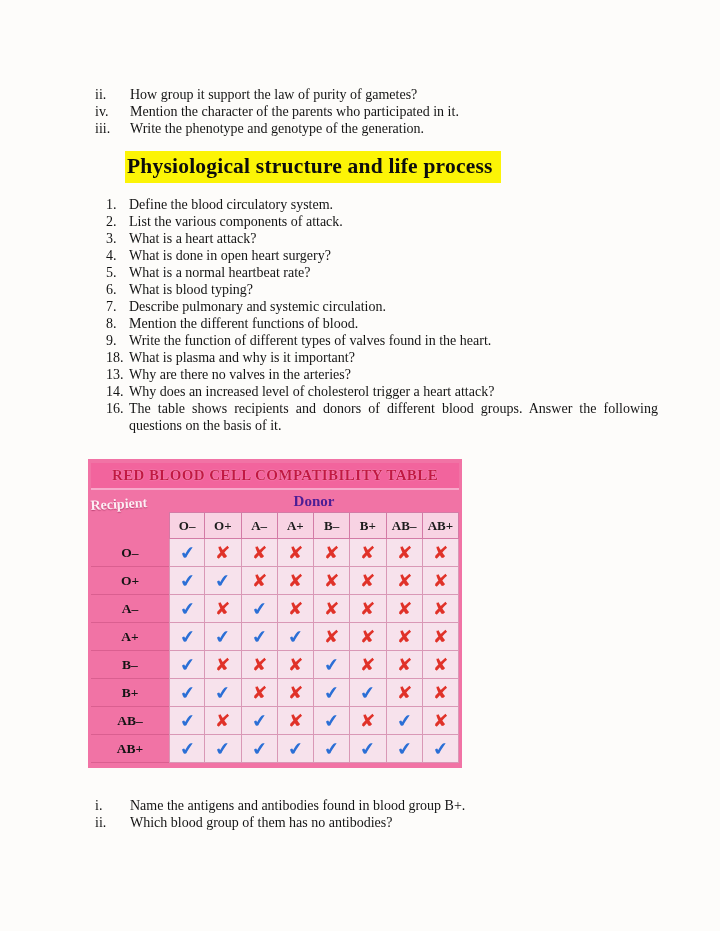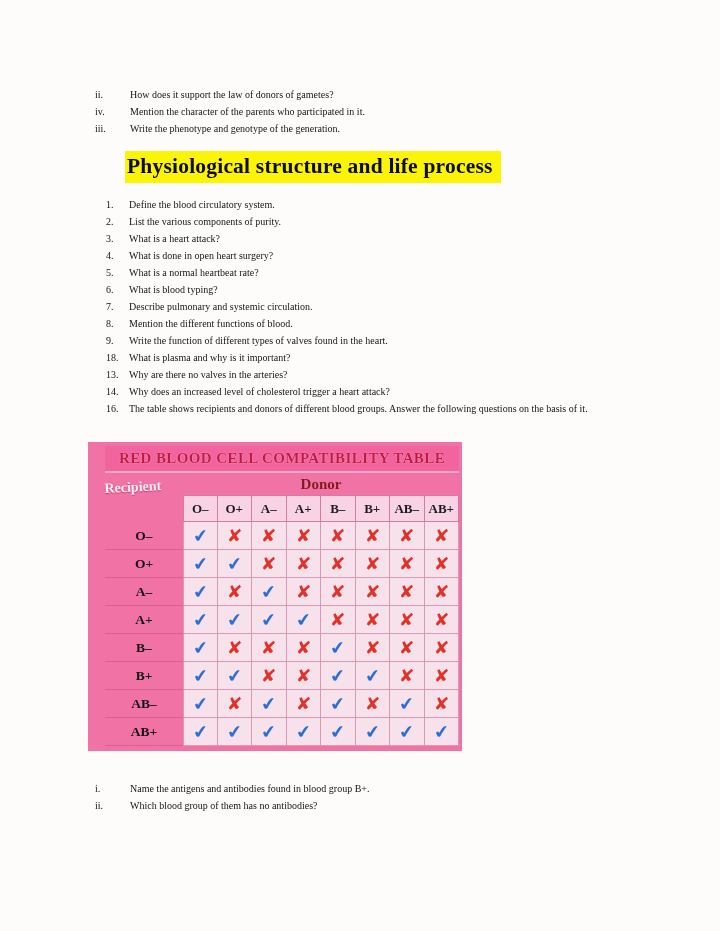--- a/index.html
+++ b/index.html
@@ -11,21 +11,21 @@
     font-family:"Liberation Serif", serif;
     color:#1a1a1a;
     overflow:hidden;
     box-sizing:border-box;
     padding:86px 70px 0 86px;
   }
   
   .rlist{margin-left:9px;}
   .rlist .q-row{display:flex;line-height:17px;}
   .rlist .q-num{width:35px;flex:0 0 35px;}
-  .q-row{display:flex;font-size:10px;line-height:17px;color:#141414;}
+  .q-row{display:flex;font-size:14px;line-height:17px;color:#141414;}
   .q-text{flex:1;}
   
   .heading-wrap{margin:14px 0 13px -1px;padding-left:40px;}
   .heading{
     display:inline-block;
     background:#fcf406;
     font-weight:bold;
     font-size:21.5px;
     letter-spacing:.2px;
     padding:3px 8px 4px 2px;
@@ -34,21 +34,21 @@
   
   #question-list{margin-left:20px;width:552px;}
   #question-list .q-num{width:23px;flex:0 0 23px;}
   #question-list .q-row.justify .q-text{text-align:justify;}
   
   .blood-table{
     margin:25px 0 8px 2px;
     width:374px;
     background:var(--tbl-bg,#f173a5);
     box-sizing:border-box;
-    padding:4px 3px 5px 17px;
+    padding:4px 3px 5px 3px;
     box-shadow:0 0 0 1px #d9higher invalid;
   }
   .bt-title{
     height:25px;line-height:25px;
     text-align:center;
     font-weight:bold;
     font-size:15px;
     letter-spacing:.4px;
     color:var(--title-col,#c21843);
     background:#f2649d;
@@ -63,21 +63,21 @@
     font-weight:bold;font-size:14px;
     color:#fdeef4;
     text-shadow:0 1px 1px rgba(140,20,70,.5);
     transform:rotate(-3deg);
   }
   .bt-topright{flex:1;}
   .bt-donor{
     height:22px;line-height:22px;
     text-align:center;
     font-weight:bold;font-size:15px;
-    color:#7f1d1d;
+    color:#4c1d95;
   }
   .bt-cols{display:grid;grid-template-columns:repeat(8,1fr);}
   .bt-col{
     height:25px;line-height:25px;
     text-align:center;
     font-weight:bold;font-size:13px;
     color:#1c1c1c;
     background:#f8d3e3;
     border:1px solid #d37ba6;
     border-left:none;
@@ -106,21 +106,21 @@
   #footer-list{margin-top:29px;margin-left:9px;}
 </style>
 </head>
 <body>
 
 <div class="page">
 
   <div class="rlist" id="intro-list">
       <div class="q-row">
         <span class="q-num">ii.</span>
-        <span class="q-text">How does it support the law of donors of gametes?</span>
+        <span class="q-text">How group it support the law of purity of gametes?</span>
       </div>
       <div class="q-row">
         <span class="q-num">iv.</span>
         <span class="q-text">Mention the character of the parents who participated in it.</span>
       </div>
       <div class="q-row">
         <span class="q-num">iii.</span>
         <span class="q-text">Write the phenotype and genotype of the generation.</span>
       </div>
     </div>
@@ -129,21 +129,21 @@
     <span class="heading">Physiological structure and life process</span>
   </div>
 
   <div id="question-list">
       <div class="q-row">
         <span class="q-num">1.</span>
         <span class="q-text">Define the blood circulatory system.</span>
       </div>
       <div class="q-row">
         <span class="q-num">2.</span>
-        <span class="q-text">List the various components of purity.</span>
+        <span class="q-text">List the various components of attack.</span>
       </div>
       <div class="q-row">
         <span class="q-num">3.</span>
         <span class="q-text">What is a heart attack?</span>
       </div>
       <div class="q-row">
         <span class="q-num">4.</span>
         <span class="q-text">What is done in open heart surgery?</span>
       </div>
       <div class="q-row">

